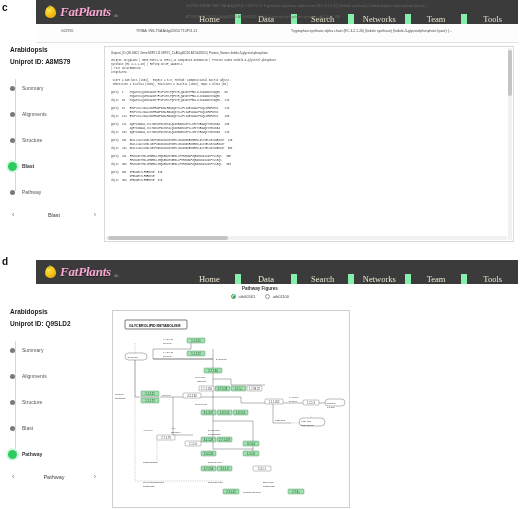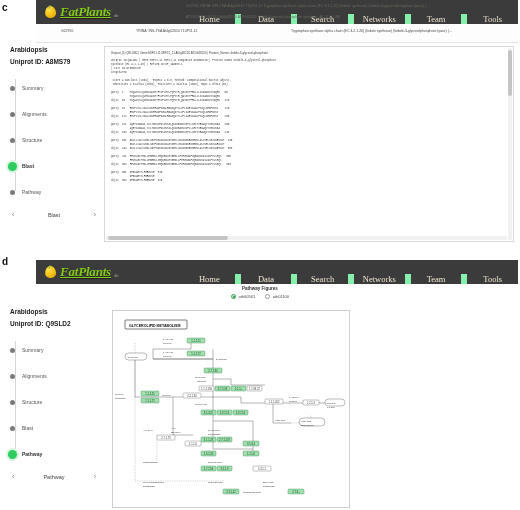--- a/index.html
+++ b/index.html
@@ -26,22 +26,22 @@
   .brand{display:flex;align-items:center;gap:3px;padding-left:8px;width:140px;
          flex:0 0 140px;}
   .leaf{width:13px;height:15px;position:relative;flex:0 0 13px;}
   .leaf:before{content:"";position:absolute;left:1px;top:1px;width:11px;height:12px;
     background:radial-gradient(circle at 35% 30%,#ffe14d 0%,#f5c518 45%,#d79b06 100%);
     border-radius:52% 48% 50% 50% / 62% 62% 38% 38%;
     transform:rotate(-6deg);}
   .leaf:after{content:"";position:absolute;left:5px;top:0px;width:1px;height:4px;
     background:#8fbf3f;transform:rotate(18deg);}
   .brand-text{font-family:"Liberation Serif","DejaVu Serif",serif;font-style:italic;
-    font-weight:700;font-size:13px;color:#84cc16;letter-spacing:-.2px;
-    text-shadow:0 1px 0 rgba(0,0,0,.45);text-decoration:underline;}
+    font-weight:700;font-size:13px;color:#f9a8d4;letter-spacing:-.2px;
+    text-shadow:0 1px 0 rgba(0,0,0,.45);}
   .brand-sub{font-size:4px;color:#9a9a8a;align-self:flex-end;padding-bottom:2px;}
 
   .nav-items{display:flex;flex:1;height:100%;align-items:flex-end;}
   .nav-item{flex:1;display:flex;align-items:center;justify-content:center;
     font-family:"Liberation Serif","DejaVu Serif",serif;font-size:8.5px;color:#efe7d2;
     border-left:6px solid #86efac;}
   .nav-item:first-child{border-left:none;}
   #panel-c .nav-item{color:#e8e0cc;}
 
   

